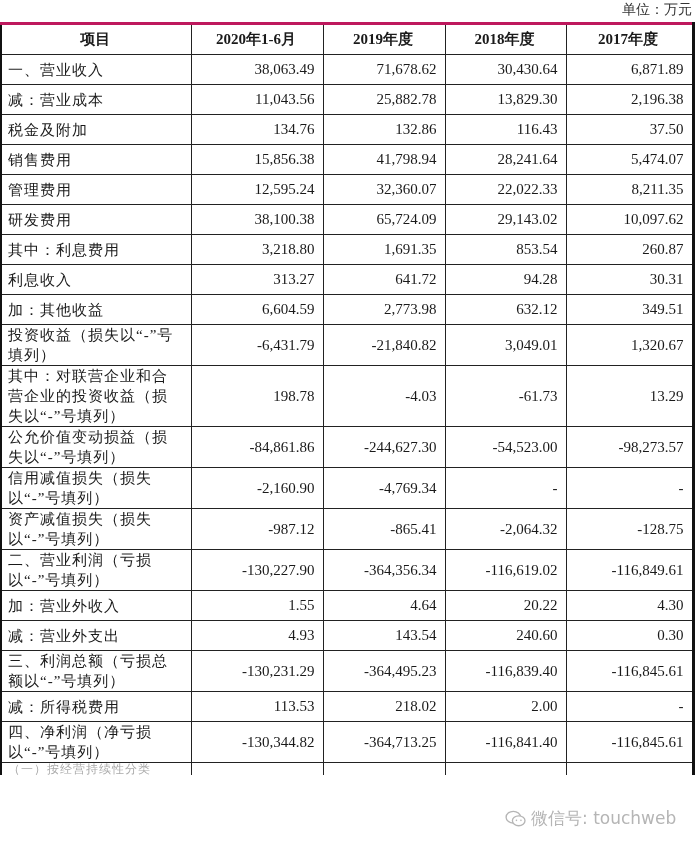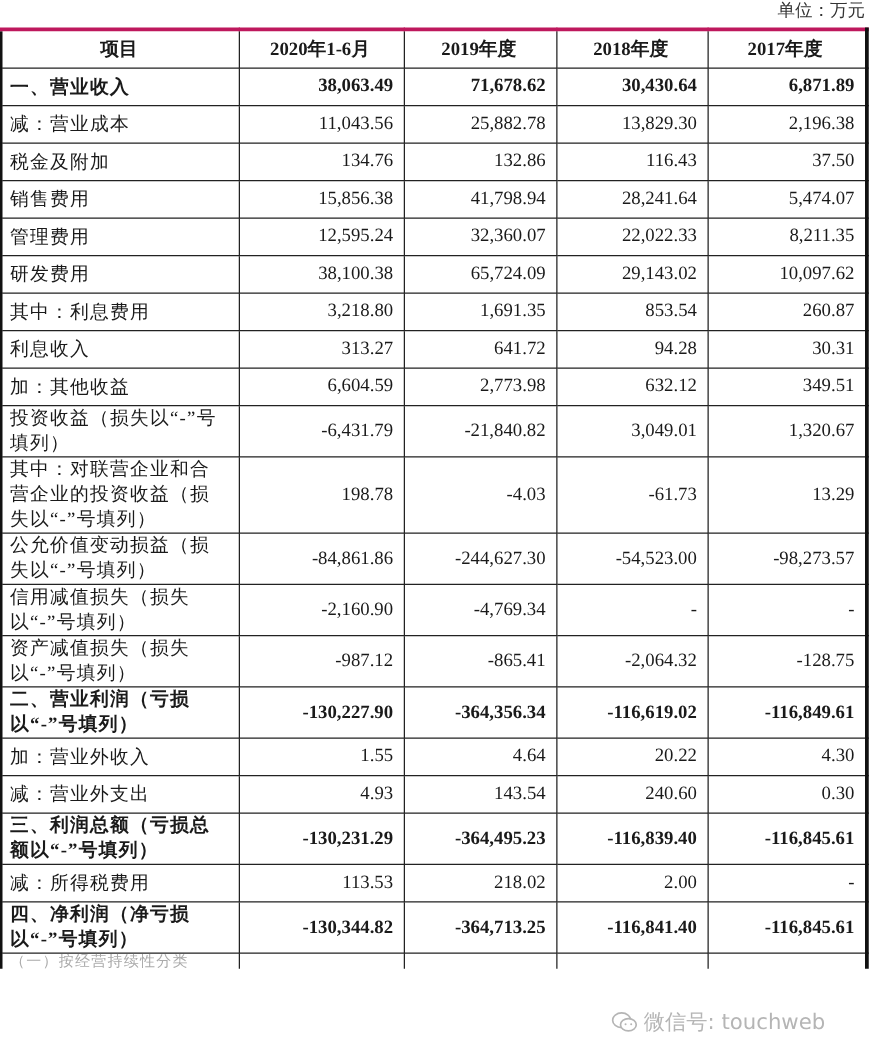--- a/index.html
+++ b/index.html
@@ -10,27 +10,27 @@
   table.fin { position:absolute; left:0px; top:22px; width:692px;
               border-collapse:collapse; table-layout:fixed;
               border-top:3px solid #be185d; border-right:3px solid #111; border-left:2px solid #111; }
   table.fin td, table.fin th { border:1.5px solid #222; padding:0 8px 0 6px;
               font-size:15px; vertical-align:middle; overflow:hidden; }
   col.c0 { width:190px; } col.c1 { width:132px; } col.c2 { width:122px; }
   col.c3 { width:121px; } col.c4 { width:127px; }
   th { font-weight:bold; text-align:center; height:29px; font-size:15px; }
   td.label { text-align:left; line-height:20px; letter-spacing:1px; }
   td.num { text-align:right; padding-right:10px; }
-  tr.bold td { font-weight:bold; }
+  tr.bold td { font-weight:normal; }
   tr.h1 td { height:29px; }
   tr.h2 td { height:40px; }
   tr.h3 td { height:59px; }
   tr.cut td { height:12px; border-bottom:none; }
   tr.cut td.label { color:#aaa; font-size:12px; line-height:12px; overflow:hidden; }
-  .watermark { position:absolute; left:489px; top:806px; height:24px; line-height:24px;
+  .watermark { position:absolute; left:505px; top:806px; height:24px; line-height:24px;
                font-family:"DejaVu Sans", sans-serif; font-size:17px; color:#b5b5b5; }
   .watermark .wm-icon { display:inline-block; width:22px; height:18px; vertical-align:middle;
                margin-right:4px; }
 </style>
 </head>
 <body>
 
 <div class="unit">单位：万元</div>
 
 <table class="fin">

